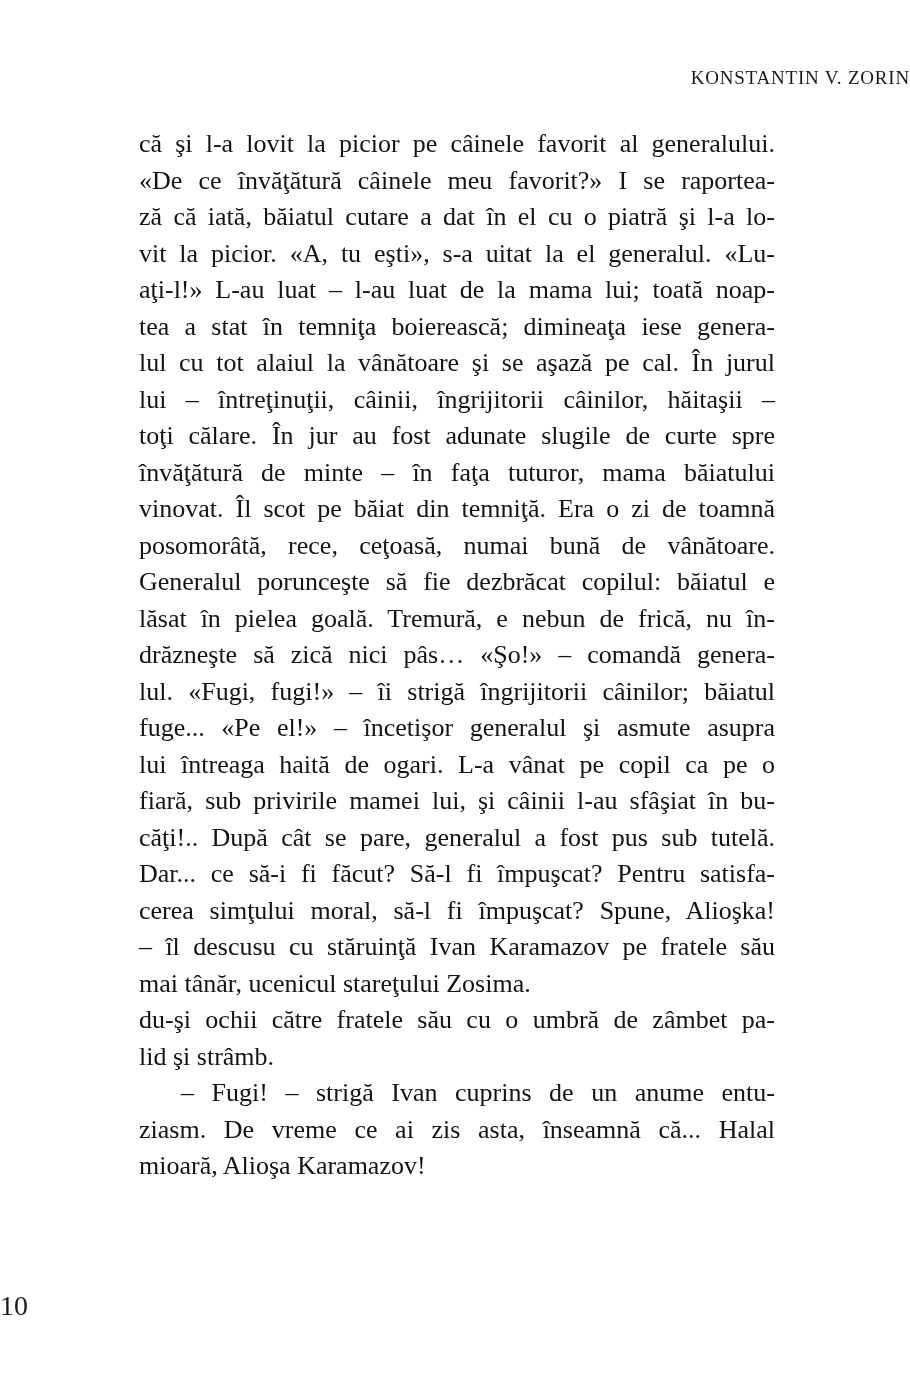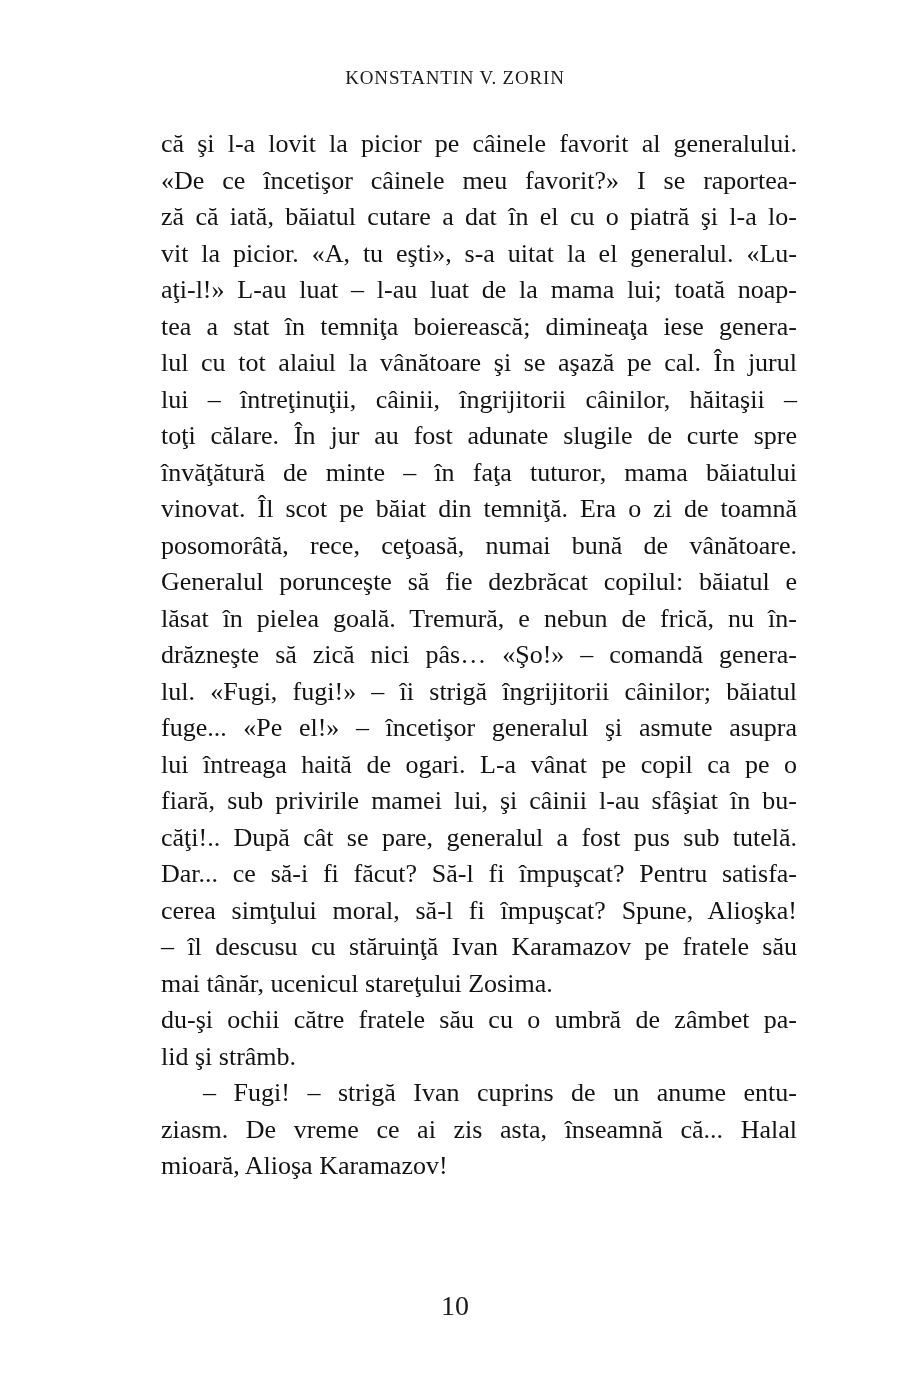--- a/index.html
+++ b/index.html
@@ -14,32 +14,31 @@
     background: #ffffff;
     color: #141414;
     font-family: "Liberation Serif", "DejaVu Serif", serif;
     overflow: hidden;
   }
   .running-header {
     position: absolute;
     top: 67px;
     left: 0;
     width: 910px;
-    text-align: center;
+    text-align: right;
     font-size: 19px;
     letter-spacing: 0.8px;
     color: #1a1a1a;
     white-space: nowrap;
   }
   .text-block {
     position: absolute;
     top: 126px;
     left: 139px;
     width: 636px;
-    margin-left: 22px;
   }
   .line {
     font-size: 26px;
     line-height: 36.5px;
     height: 36.5px;
     text-align: justify;
     text-align-last: justify;
     white-space: normal;
     overflow: visible;
     color: #131313;
@@ -49,34 +48,33 @@
     text-align-last: left;
   }
   .line.ind {
     text-indent: 42px;
   }
   .page-number {
     position: absolute;
     top: 1290px;
     left: 0;
     width: 910px;
-    text-align: center;
     font-size: 28px;
     color: #1a1a1a;
   }
 </style>
 </head>
 <body>
 
 <div class="sheet">
   <div class="running-header">KONSTANTIN V. ZORIN</div>
 
   <div class="text-block">
       <div class="line">că şi l-a lovit la picior pe câinele favorit al generalului.</div>
-      <div class="line">«De ce încetişor câinele meu favorit?» I se raportea-</div>
+      <div class="line">«De ce învăţătură câinele meu favorit?» I se raportea-</div>
       <div class="line">ză că iată, băiatul cutare a dat în el cu o piatră şi l-a lo-</div>
       <div class="line">vit la picior. «A, tu eşti», s-a uitat la el generalul. «Lu-</div>
       <div class="line">aţi-l!» L-au luat – l-au luat de la mama lui; toată noap-</div>
       <div class="line">tea a stat în temniţa boierească; dimineaţa iese genera-</div>
       <div class="line">lul cu tot alaiul la vânătoare şi se aşază pe cal. În jurul</div>
       <div class="line">lui – întreţinuţii, câinii, îngrijitorii câinilor, hăitaşii –</div>
       <div class="line">toţi călare. În jur au fost adunate slugile de curte spre</div>
       <div class="line">învăţătură de minte – în faţa tuturor, mama băiatului</div>
       <div class="line">vinovat. Îl scot pe băiat din temniţă. Era o zi de toamnă</div>
       <div class="line">posomorâtă, rece, ceţoasă, numai bună de vânătoare.</div>

